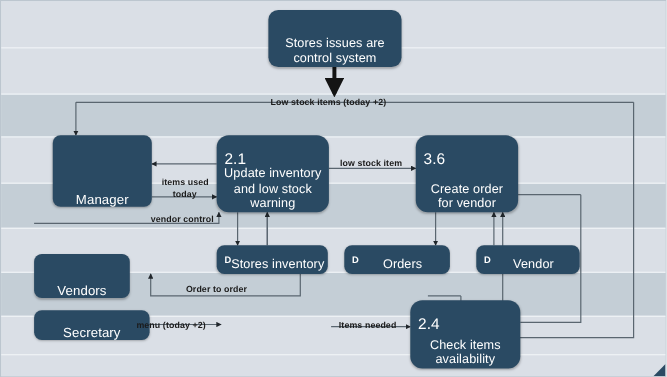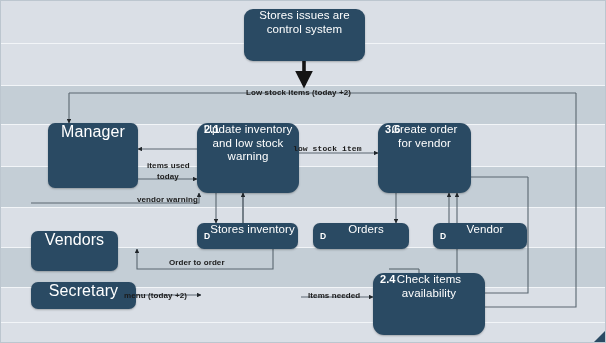--- a/index.html
+++ b/index.html
@@ -19,34 +19,34 @@
 
   svg.wires{position:absolute;left:0;top:0;width:606px;height:343px;overflow:visible;}
 
   .node{
     position:absolute;
     background:#2a4a63;
     color:#ffffff;
     border-radius:9px;
     box-sizing:border-box;
     display:flex;
-    align-items:flex-start;
+    align-items:flex-end;
     justify-content:center;
     text-align:center;
     line-height:1.18;
     box-shadow:0 1px 2px rgba(0,0,0,.25);
     letter-spacing:.1px;
   }
   .process{border-radius:11px;}
   .process .pnum{
-    position:absolute;top:0;left:7px;
-    font-size:11px;font-weight:bold;color:#ffffff;
+    position:absolute;top:13px;left:7px;
+    font-size:14px;font-weight:normal;color:#ffffff;
   }
   .process .ptext{padding:0 6px;font-size:11.5px;}
-  .entity{border-radius:7px;font-size:16px;}
+  .entity{border-radius:7px;font-size:12px;}
   .store{border-radius:7px;font-size:11.5px;position:absolute;}
   .store .dmark{
     position:absolute;left:7px;top:50%;transform:translateY(-50%);
     font-size:8.5px;font-weight:bold;color:#ffffff;
   }
   .store .stext{width:100%;text-align:center;padding-left:10px;box-sizing:border-box;}
 
   .flabel{
     position:absolute;
     font-size:8px;
@@ -160,21 +160,21 @@
     <span class="pnum">2.1</span>
     <span class="ptext">Update inventory and low stock warning</span>
   </div>
 
   <div class="node process" style="left:377px;top:122px;width:93px;height:70px;">
     <span class="pnum">3.6</span>
     <span class="ptext">Create order for vendor</span>
   </div>
 
 
-  <div class="node process" style="left:372px;top:272px;width:112px;height:62px;">
+  <div class="node process" style="left:372px;top:272px;width:100px;height:62px;">
     <span class="pnum">2.4</span>
     <span class="ptext">Check items availability</span>
   </div>
 
   <div class="node store" style="left:196px;top:222px;width:101px;height:26px;">
     <span class="dmark">D</span>
     <span class="stext">Stores inventory</span>
   </div>
 
   <div class="node store" style="left:312px;top:222px;width:96px;height:26px;">
@@ -186,23 +186,23 @@
     <span class="dmark">D</span>
     <span class="stext">Vendor</span>
   </div>
 
   <div class="flabel" style="left:245px;top:87px;">Low stock items (today +2)</div>
 
   <div class="flabel" style="left:146px;top:160px;">items used</div>
 
   <div class="flabel" style="left:156px;top:171px;">today</div>
 
-  <div class="flabel" style="left:136px;top:194px;">vendor warning</div>
-
-  <div class="flabel" style="left:292px;top:143px;font-family:Liberation Mono, monospace;">low stock item</div>
+  <div class="flabel" style="left:136px;top:194px;">vendor control</div>
+
+  <div class="flabel" style="left:308px;top:143px;">low stock item</div>
 
   <div class="flabel" style="left:168px;top:257px;">Order to order</div>
 
   <div class="flabel" style="left:123px;top:290px;">menu (today +2)</div>
 
   <div class="flabel" style="left:307px;top:290px;">Items needed</div>
 
   <div class="corner-fold"></div>
 
 </div>

